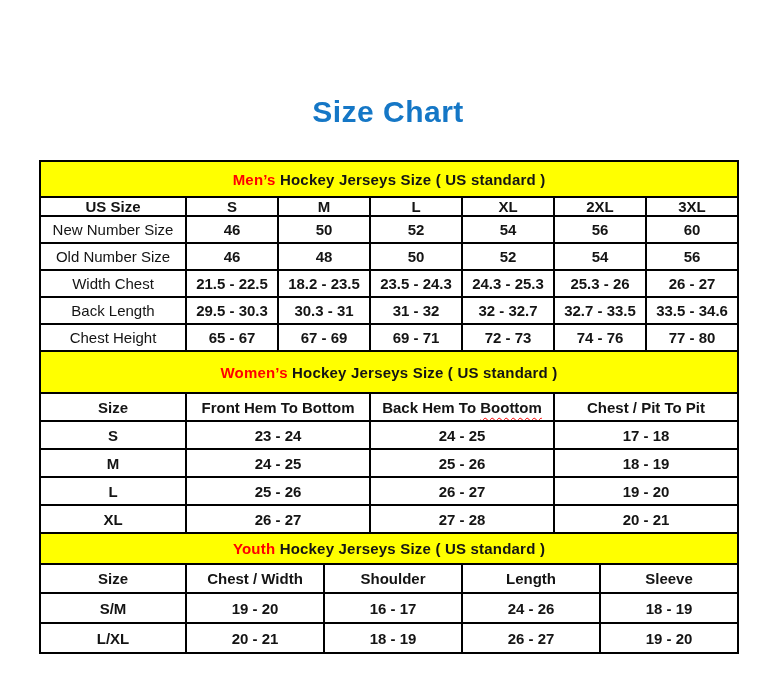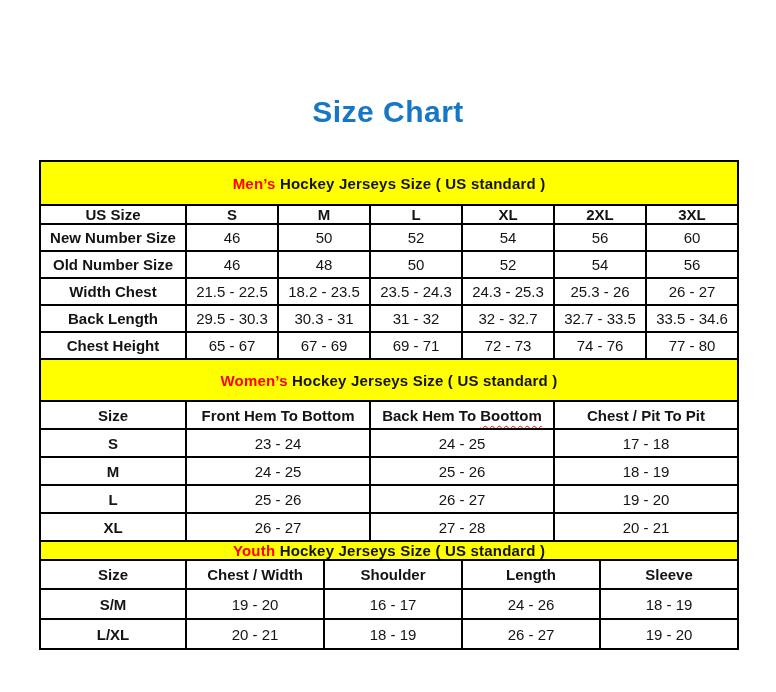--- a/index.html
+++ b/index.html
@@ -47,30 +47,30 @@
   }
   .band {
     background: var(--band-yellow);
     font-weight: bold;
     font-size: 17px;
     letter-spacing: 0.2px;
   }
   .band-accent { color: var(--accent-red); }
   .head-row th { font-weight: bold; }
   tbody .row-label { font-weight: bold; }
-  .mens tbody .row-label { font-weight: bold; }
-  td.value-cell { font-weight: normal; }
+  .mens tbody .row-label { font-weight: normal; }
+  td.value-cell { font-weight: bold; }
   
-  .mens  tr.band-row  { height: 44px; }
+  .mens  tr.band-row  { height: 36px; }
   .mens  tr.head-row  { height: 14px; }
   .mens  tbody tr     { height: 27px; }
   .womens tr.band-row { height: 42px; padding-left: 20px; }
   .womens tr.head-row { height: 28px; }
   .womens tbody tr    { height: 28px; }
-  .youth tr.band-row  { height: 19px; }
+  .youth tr.band-row  { height: 31px; }
   .youth tr.head-row  { height: 29px; }
   .youth tbody tr     { height: 30px; }
   .squiggle {
     text-decoration-line: underline;
     text-decoration-style: wavy;
     text-decoration-color: var(--accent-red);
     text-decoration-thickness: 1px;
     text-underline-offset: 4px;
     text-decoration-skip-ink: none;
   }

